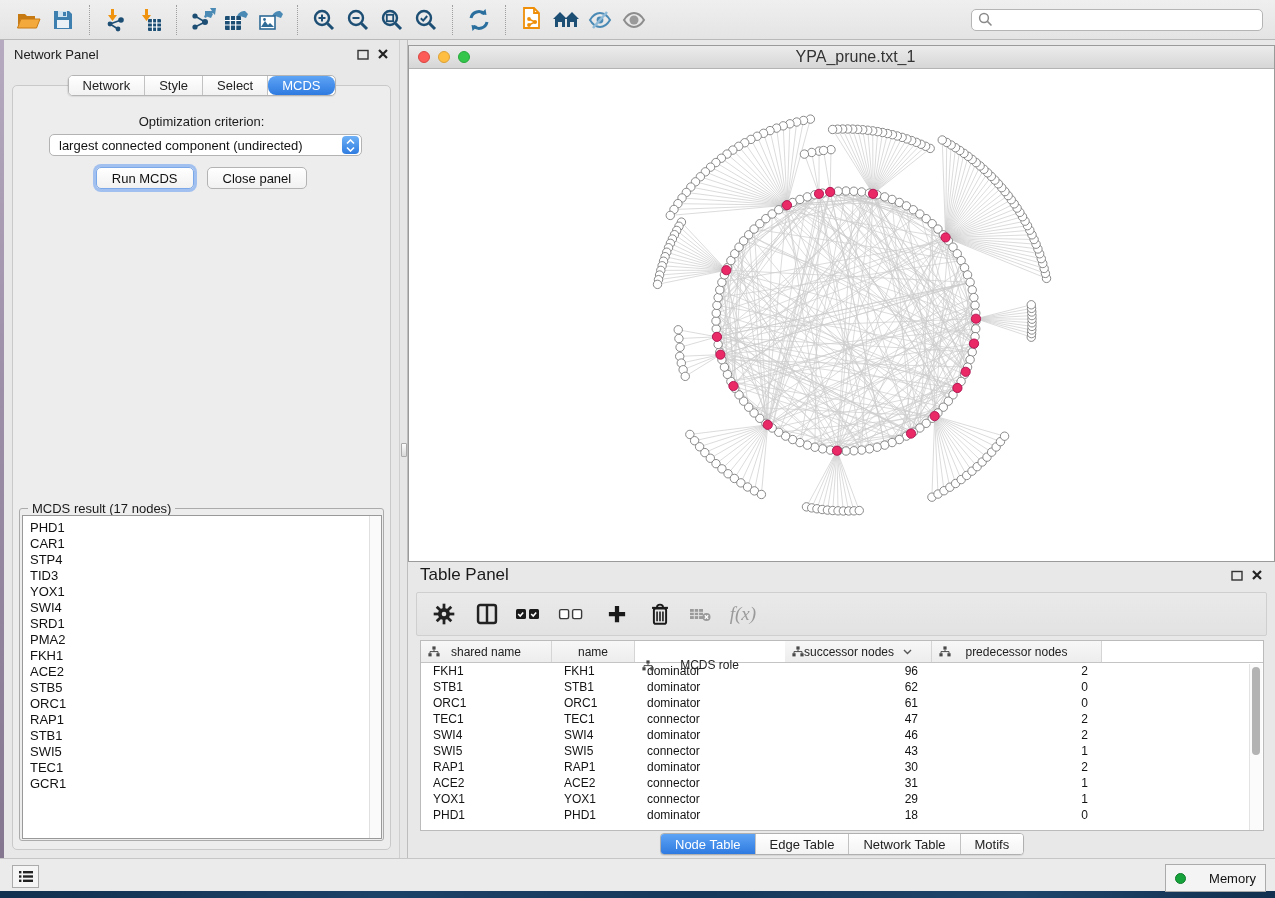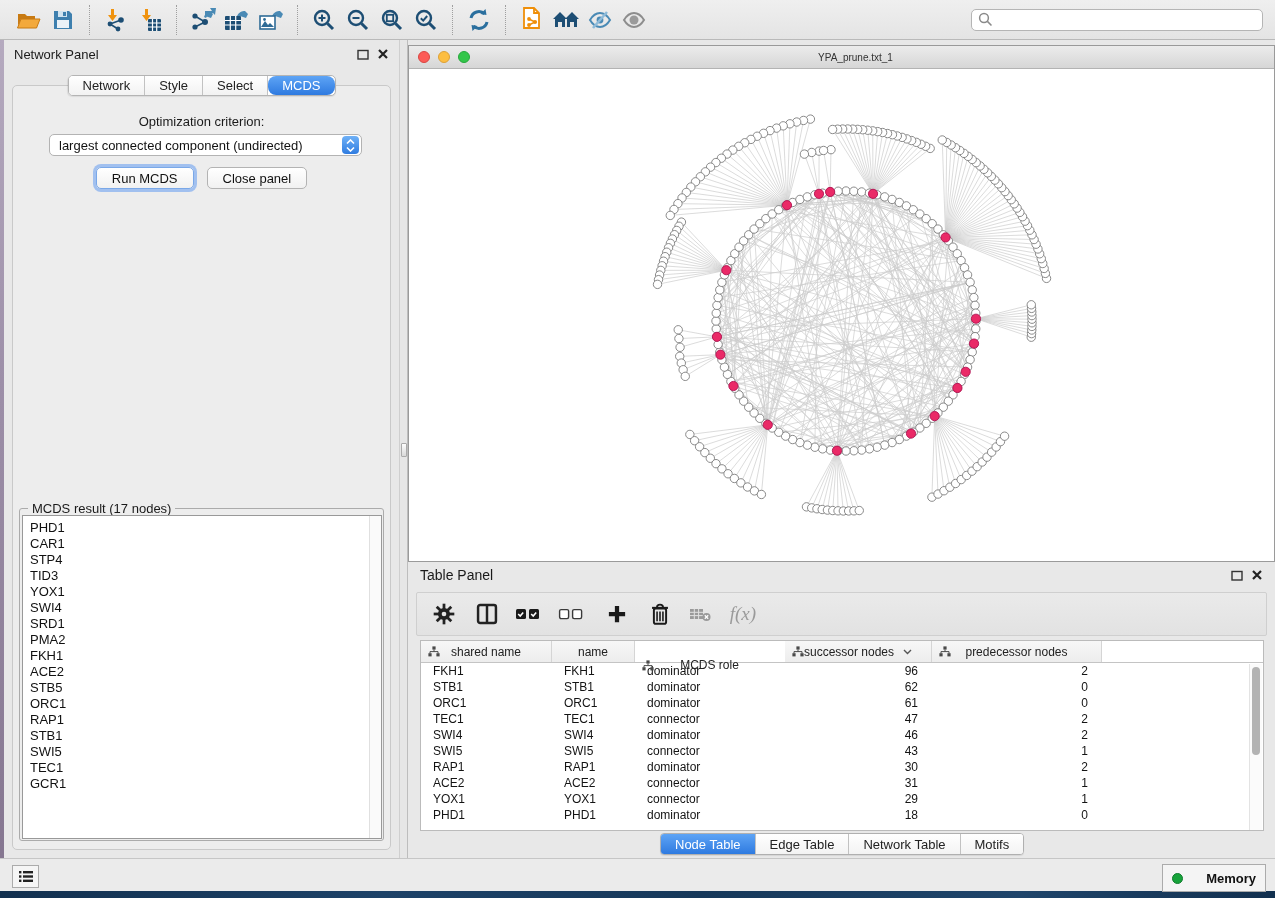--- a/index.html
+++ b/index.html
@@ -67,27 +67,27 @@
   .split-handle { position:absolute; left:1px; top:403px; width:6px; height:14px;
     background:linear-gradient(#fdfdfd,#d9d9d9); border:1px solid #aaa; border-radius:1px; }
 
   
   .netwin { position:absolute; left:408px; top:45px; width:867px; height:517px;
     border:1px solid #9a9a9a; background:#fff; }
   .netwin-titlebar { height:23px; background:linear-gradient(#ececec,#d6d6d6);
     border-bottom:1px solid #b3b3b3; display:flex; align-items:center; position:relative; }
   .tlights { display:flex; gap:8px; margin-left:9px; }
   .tlight { width:12px; height:12px; border-radius:50%; }
-  .netwin-title { position:absolute; left:0; right:0; text-align:center; font-size:10px; color:#333;padding-left:28px; }
+  .netwin-title { position:absolute; left:0; right:0; text-align:center; font-size:16px; color:#333;padding-left:28px; }
   .netcanvas { width:865px; height:492px; background:#fff; }
 
   
   .tpanel { position:absolute; left:408px; top:562px; width:867px; height:296px; background:#e8e8e8; }
   .tpanel-head { height:26px; display:flex; align-items:center; padding:0 12px; }
-  .tpanel-title { font-size:14px; color:#1a1a1a; }
+  .tpanel-title { font-size:17px; color:#1a1a1a; }
   .ttoolbar { position:absolute; left:8px; top:30px; width:851px; height:44px;
     background:linear-gradient(#eaeaea,#e2e2e2); border:1px solid #cfcfcf; border-radius:2px;
     display:flex; align-items:center; gap:17px; padding:0 12px; }
   .ttb { width:26px; height:26px; display:flex; align-items:center; justify-content:flex-end; }
   .fx { font-family:"Liberation Serif",serif; font-style:italic; font-size:19px; color:#9a9a9a; }
 
   .ntable { position:absolute; left:12px; top:78px; width:844px; height:191px;
     background:#fff; border:1px solid #bbb; }
   .ntable-header { display:flex; height:22px; border-bottom:1px solid #c4c4c4; }
   .hcell { background:linear-gradient(#f7f7f7,#ededed); border-right:1px solid #d5d5d5;
@@ -109,21 +109,21 @@
   .ttab:last-child { border-right:none; }
   .ttab.sel { background:linear-gradient(#5ea4f5,#2e7ae0); color:#fff; }
 
   
   .statusbar { position:absolute; left:0; top:858px; width:1275px; height:33px;
     background:#ebebeb; border-top:1px solid #c6c6c6; }
   .slist-btn { position:absolute; left:12px; top:6px; width:27px; height:23px; background:#f5f5f5;
     border:1px solid #ababab; display:flex; align-items:center; justify-content:center; }
   .mem-btn { position:absolute; right:9px; top:5px; height:25px; background:#f4f4f4;
     border:1px solid #ababab; display:flex; align-items:center; gap:23px; padding:13px 9px;
-    font-size:13px; color:#111;font-weight:bold; }
+    font-size:13px; color:#111; }
   .mem-dot { width:11px; height:11px; border-radius:50%; background:#17a33b; border:1px solid #0e7c2c; }
 </style>
 </head>
 <body>
 
 <div class="stage">
 
   <div class="toolbar">
     <div class="tbtn">
       <svg width="26" height="22" viewBox="0 0 26 22">

